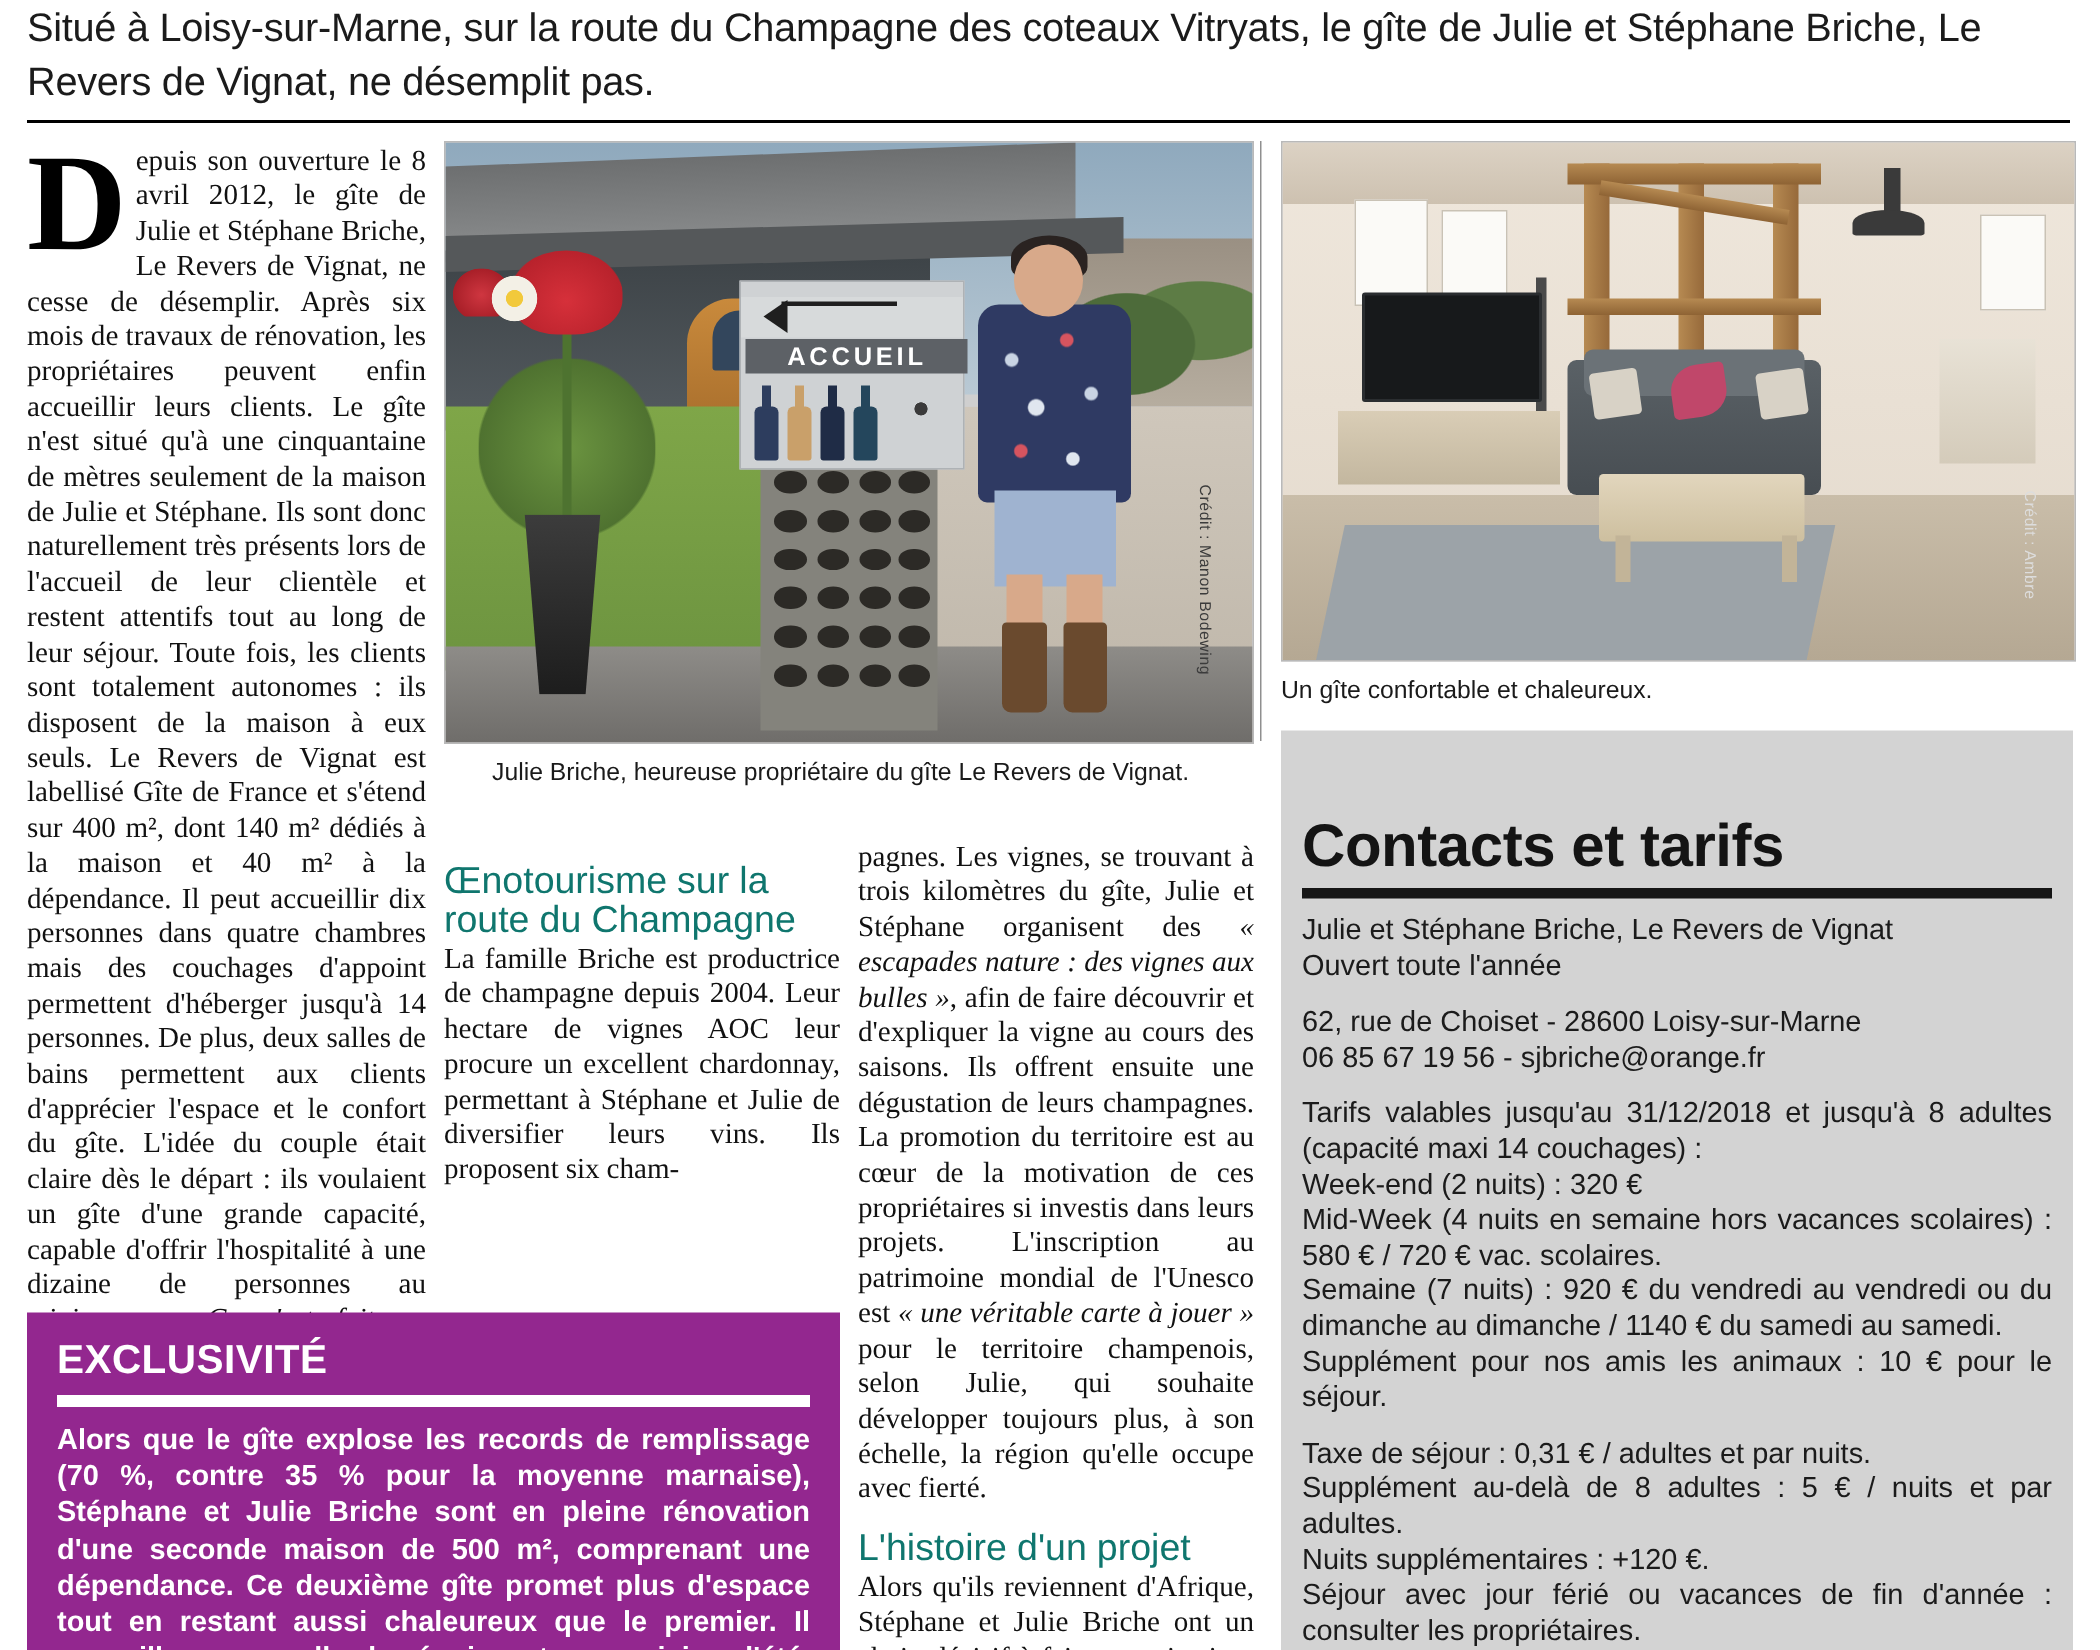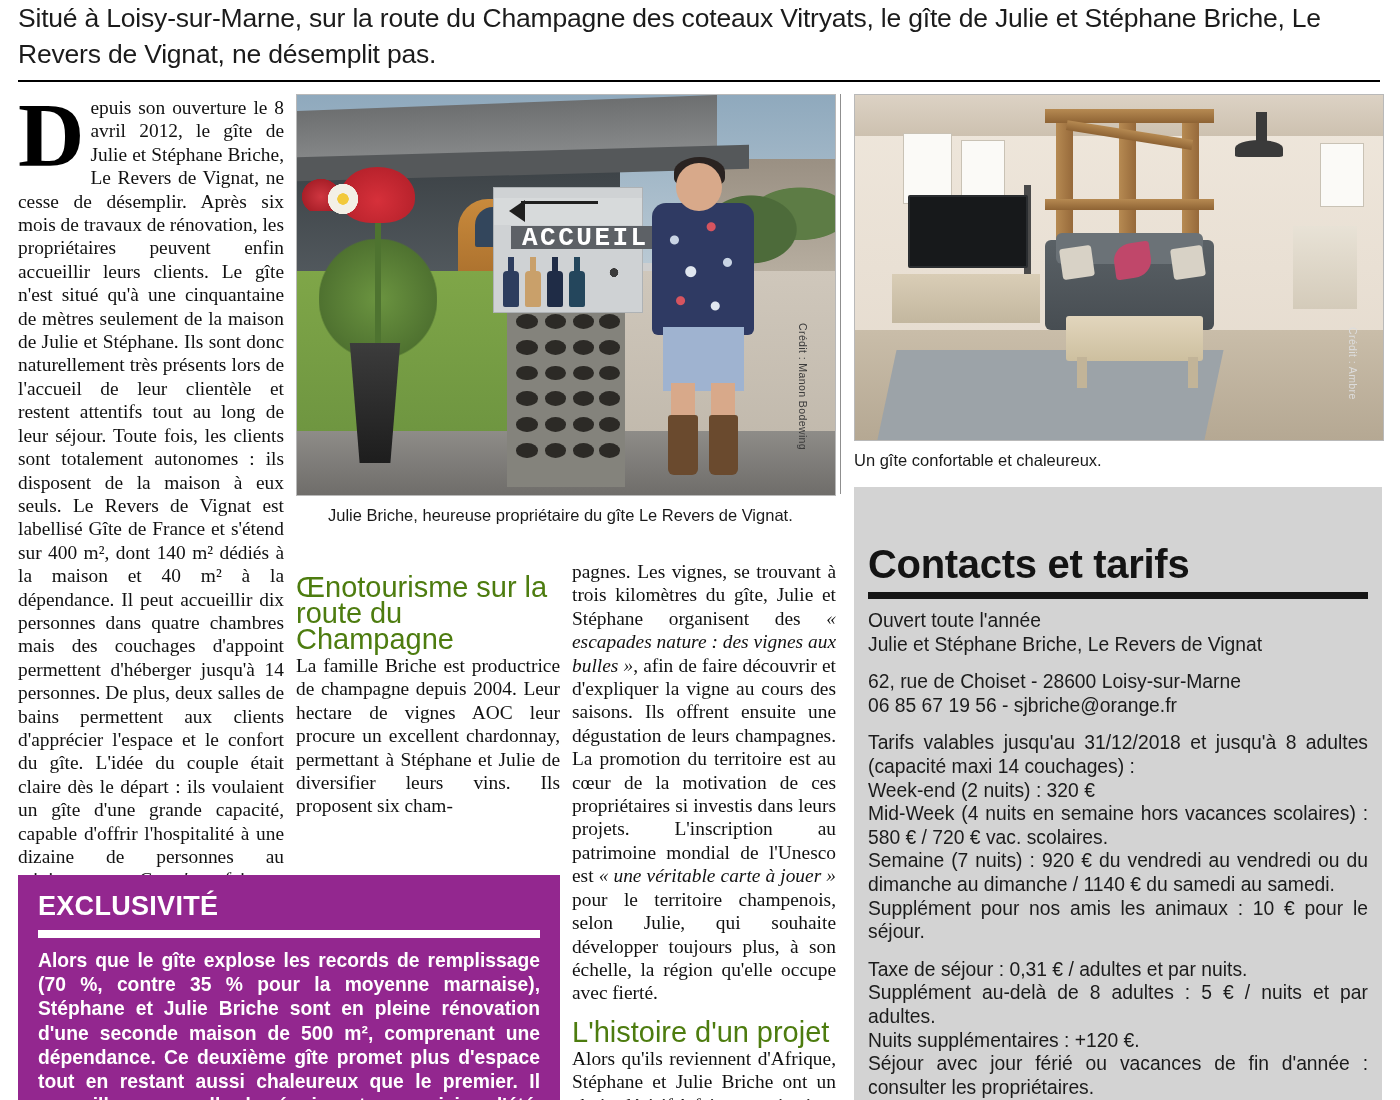--- a/index.html
+++ b/index.html
@@ -44,24 +44,24 @@
     font-weight:bold;
     font-size:92px;
     line-height:74px;
     padding:2px 6px 0 0;
     color:#000;
   }
 
   
   .subhead{
     font-family:"Liberation Sans", sans-serif;
-    font-size:29px;
+    font-size:25px;
     line-height:26px;
     font-weight:400;
-    color:#4d7c0f;
+    color:#0f766e;
     margin:14px 0 2px 0;
     text-align:left;
   }
 
   
   .photo{
     position:absolute;
     border:1px solid #b9b9b9;
     overflow:hidden;
     background:#cfcfcf;
@@ -126,23 +126,23 @@
   .p1-rack{position:absolute;left:39%;top:52%;width:22%;height:46%;
     background:linear-gradient(#8c8madd,#7a7a74);background:#84837c;}
   .p1-rack .hole{position:absolute;width:18%;height:8%;border-radius:50%;
     background:#2c2a26;}
   .p1-sign{position:absolute;left:36.5%;top:23%;width:27.5%;height:31%;
     background:#cfd2d4;border:1px solid #aeb2b5;}
   .p1-arrowbar{position:absolute;left:0;top:8%;width:100%;height:22%;background:#d7dadb;}
   .p1-arrow{position:absolute;left:18%;top:13%;width:52%;height:10%;background:#1f1f1f;}
   .p1-arrowhead{position:absolute;left:10%;top:9%;width:0;height:0;
     border-top:11px solid transparent;border-bottom:11px solid transparent;border-right:16px solid #1f1f1f;}
-  .p1-accueil{position:absolute;left:17px;top:31%;width:100%;height:18%;
-    background:#5d6166;color:#fff;font-family:Liberation Mono, monospace;
-    font-weight:bold;font-size:26px;letter-spacing:2.5px;
+  .p1-accueil{position:absolute;left:3px;top:31%;width:100%;height:18%;
+    background:#5d6166;color:#fff;font-family:Liberation Sans, sans-serif;
+    font-weight:bold;font-size:17px;letter-spacing:2.5px;
     display:flex;align-items:center;justify-content:center;}
   .p1-bottles{position:absolute;left:6%;top:54%;width:56%;height:42%;display:flex;gap:6px;align-items:flex-end;}
   .p1-bottles i{display:block;width:16px;height:70%;border-radius:4px 4px 2px 2px;position:relative;}
   .p1-bottles i::before{content:"";position:absolute;left:5px;top:-14px;width:6px;height:16px;background:inherit;}
   .p1-logo{position:absolute;right:6%;top:58%;width:26%;height:34%;
     background:radial-gradient(circle at 50% 30%,#3a3a3a 0%,#3a3a3a 12%,transparent 13%);}
   .p1-woman-body{position:absolute;left:66%;top:27%;width:19%;height:33%;
     background:#2f3a63;border-radius:14px 14px 6px 6px;}
   .p1-woman-pat{position:absolute;inset:0;border-radius:14px 14px 6px 6px;
     background:radial-gradient(circle at 22% 28%,#c9d4e4 0 4px,transparent 5px),
@@ -388,22 +388,22 @@
       <div class="hr"></div>
       <div class="body">Alors que le gîte explose les records de remplissage (70 %, contre 35 % pour la moyenne marnaise), Stéphane et Julie Briche sont en pleine rénovation d'une seconde maison de 500 m², comprenant une dépendance. Ce deuxième gîte promet plus d'espace tout en restant aussi chaleureux que le premier. Il accueillera une salle de réunion et une cuisine d'été. Un grand terrain permettra aux clients de garer leur voiture au coin du gîte pour plus de sécurité. Les travaux</div>
     </div>
   </div>
 
   <div class="contacts" style="left:854px;top:487px;width:528px;height:613px;">
     <div style="padding:16px 14px 0 14px;">
       <div class="title">Contacts et tarifs</div>
       <div class="hr"></div>
       <div class="body">
+        <p>Julie et Stéphane Briche, Le Revers de Vignat</p>
         <p>Ouvert toute l'année</p>
-        <p>Julie et Stéphane Briche, Le Revers de Vignat</p>
         <p class="gap">62, rue de Choiset - 28600 Loisy-sur-Marne</p>
         <p>06 85 67 19 56 - sjbriche@orange.fr</p>
         <p class="gap">Tarifs valables jusqu'au 31/12/2018 et jusqu'à 8 adultes (capacité maxi 14 couchages) :</p>
         <p>Week-end (2 nuits) : 320 €</p>
         <p>Mid-Week (4 nuits en semaine hors vacances scolaires) : 580 € / 720 € vac. scolaires.</p>
         <p>Semaine (7 nuits) : 920 € du vendredi au vendredi ou du dimanche au dimanche / 1140 € du samedi au samedi.</p>
         <p>Supplément pour nos amis les animaux : 10 € pour le séjour.</p>
         <p class="gap">Taxe de séjour : 0,31 € / adultes et par nuits.</p>
         <p>Supplément au-delà de 8 adultes : 5 € / nuits et par adultes.</p>
         <p>Nuits supplémentaires : +120 €.</p>

